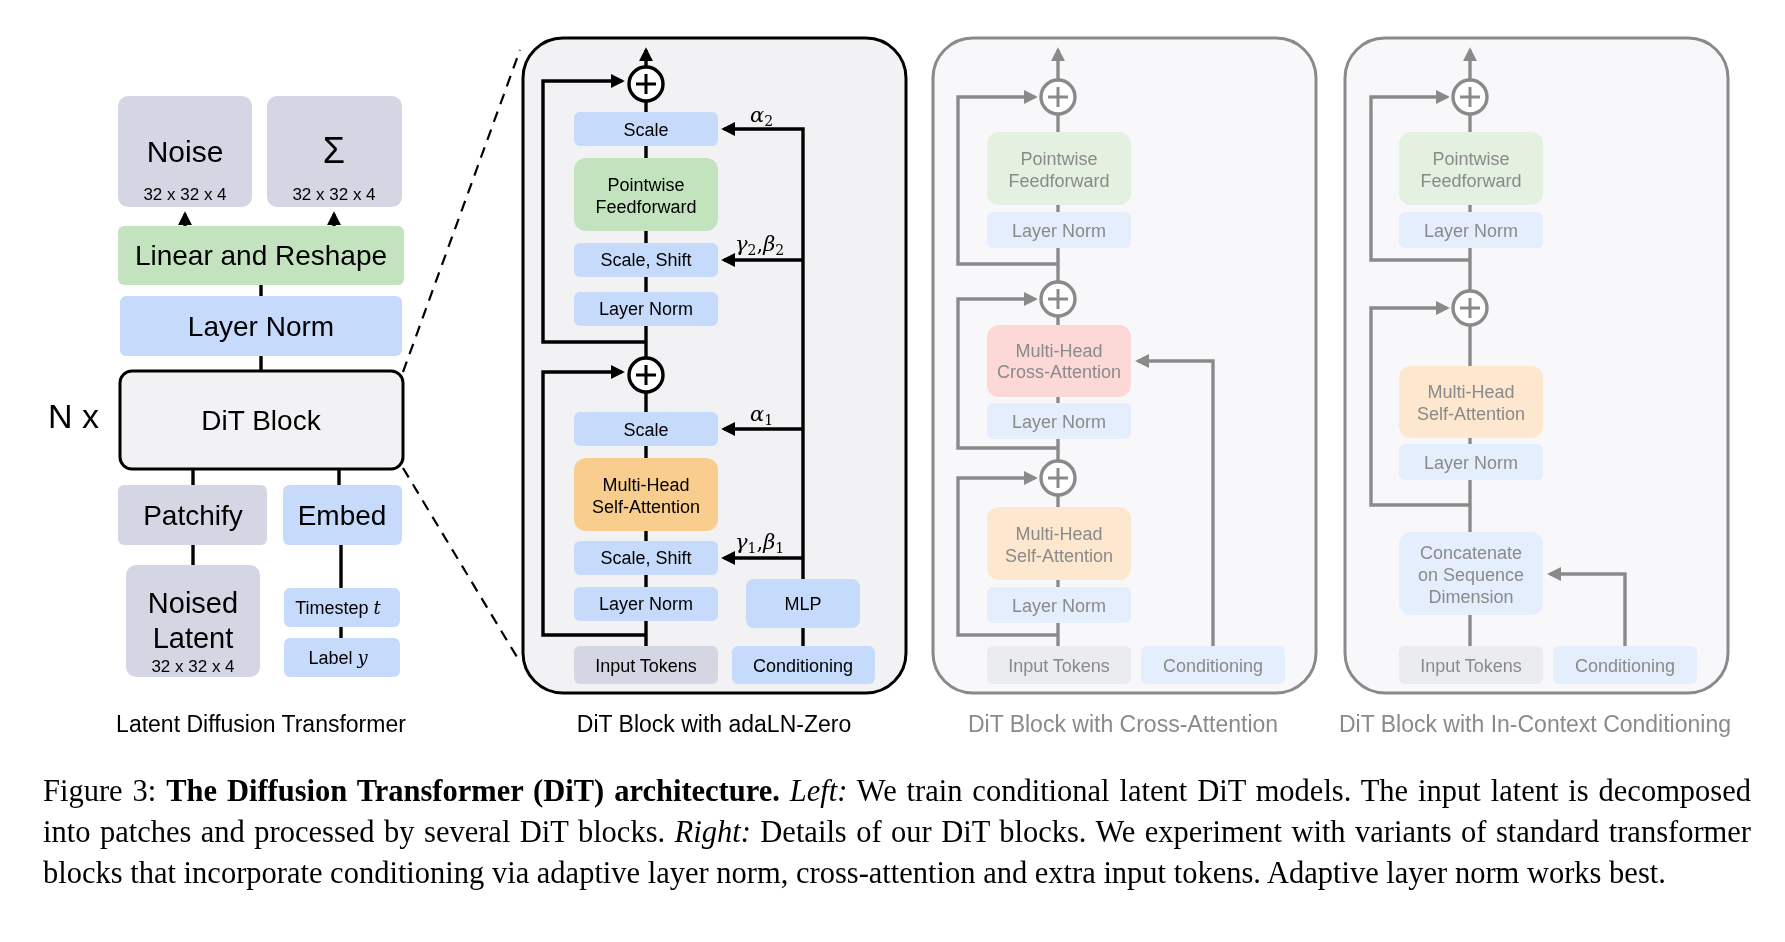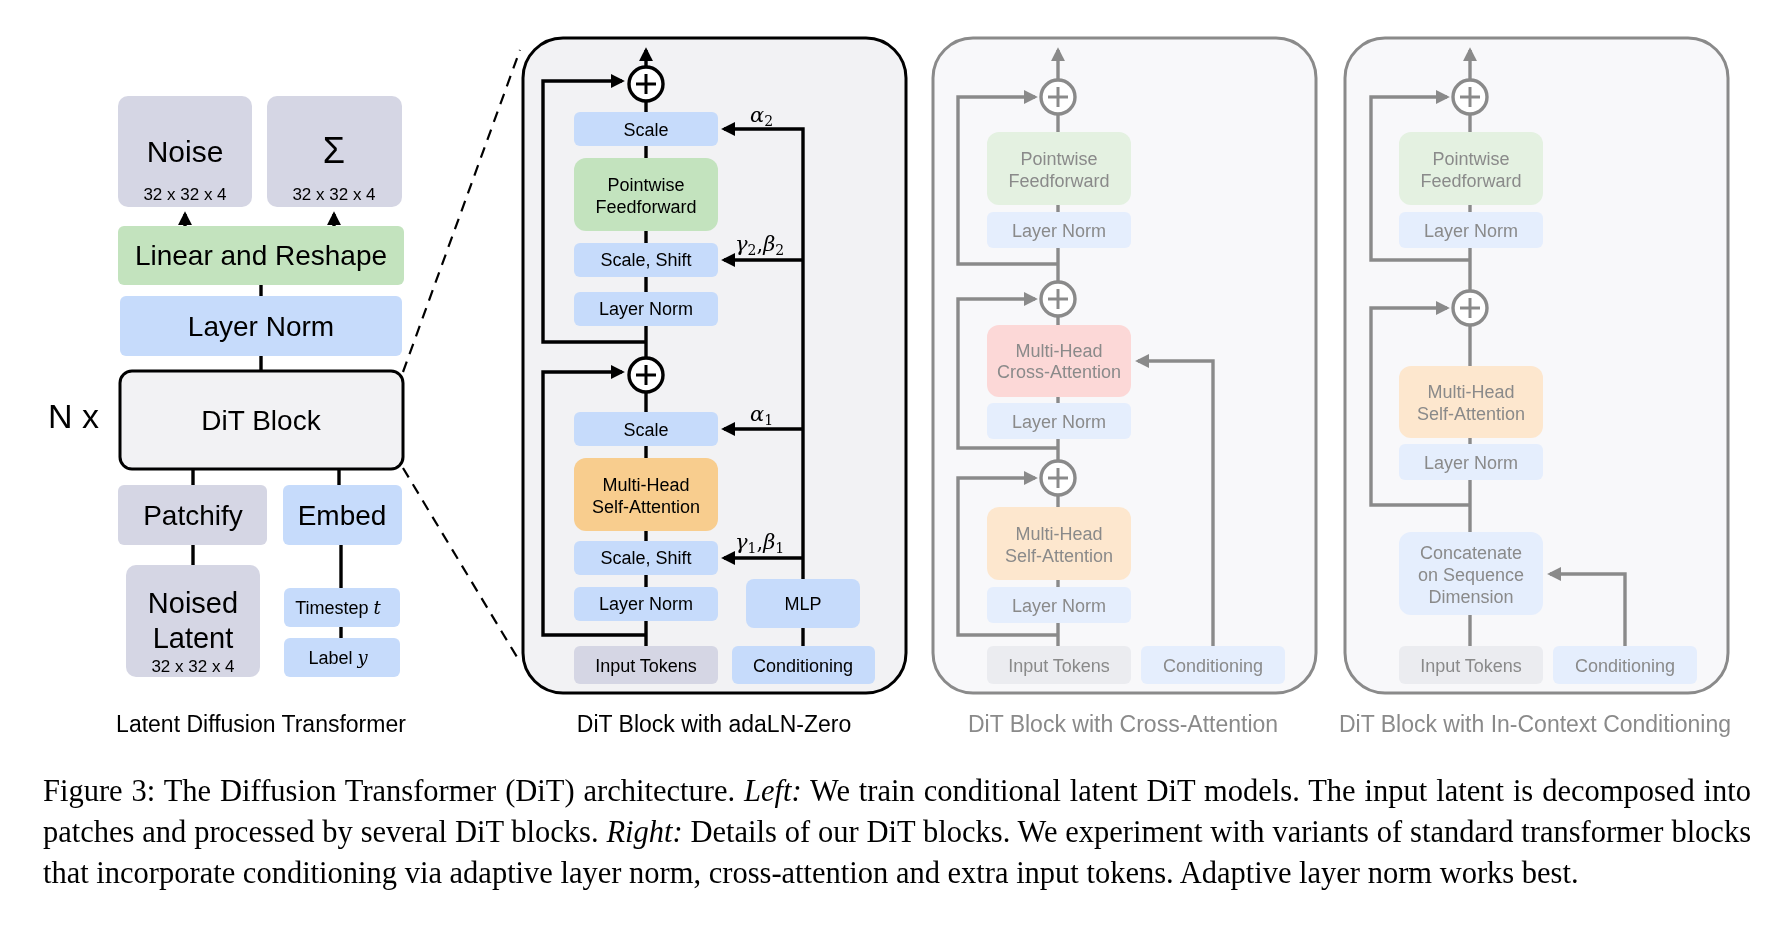--- a/index.html
+++ b/index.html
@@ -6,21 +6,21 @@
   body { width:1785px; height:942px; position:relative; overflow:hidden; }
   #fig { position:absolute; left:0; top:0; }
   svg text { font-family:"Liberation Sans", "DejaVu Sans", sans-serif; }
   .math { font-family:"DejaVu Serif", "Liberation Serif", serif; font-style:italic; }
   #caption {
     position:absolute; left:43px; top:771px; width:1708px;
     font-family:"Liberation Serif", "DejaVu Serif", serif;
     font-size:30.5px; line-height:41px; color:#000;
     text-align:justify; text-align-last:left;
   }
-  #caption b { font-weight:normal; }
+  #caption b { font-weight:bold; }
   #caption i { }
 </style>
 </head>
 <body>
 
 <svg id="fig" width="1785" height="760" viewBox="0 0 1785 760" xmlns="http://www.w3.org/2000/svg">
   <defs>
     <marker id="arrBlack" viewBox="0 0 10 10" refX="8" refY="5" markerWidth="4.2" markerHeight="4.2" orient="auto-start-reverse">
       <path d="M0,0 L10,5 L0,10 z" fill="#000"></path>
     </marker>

